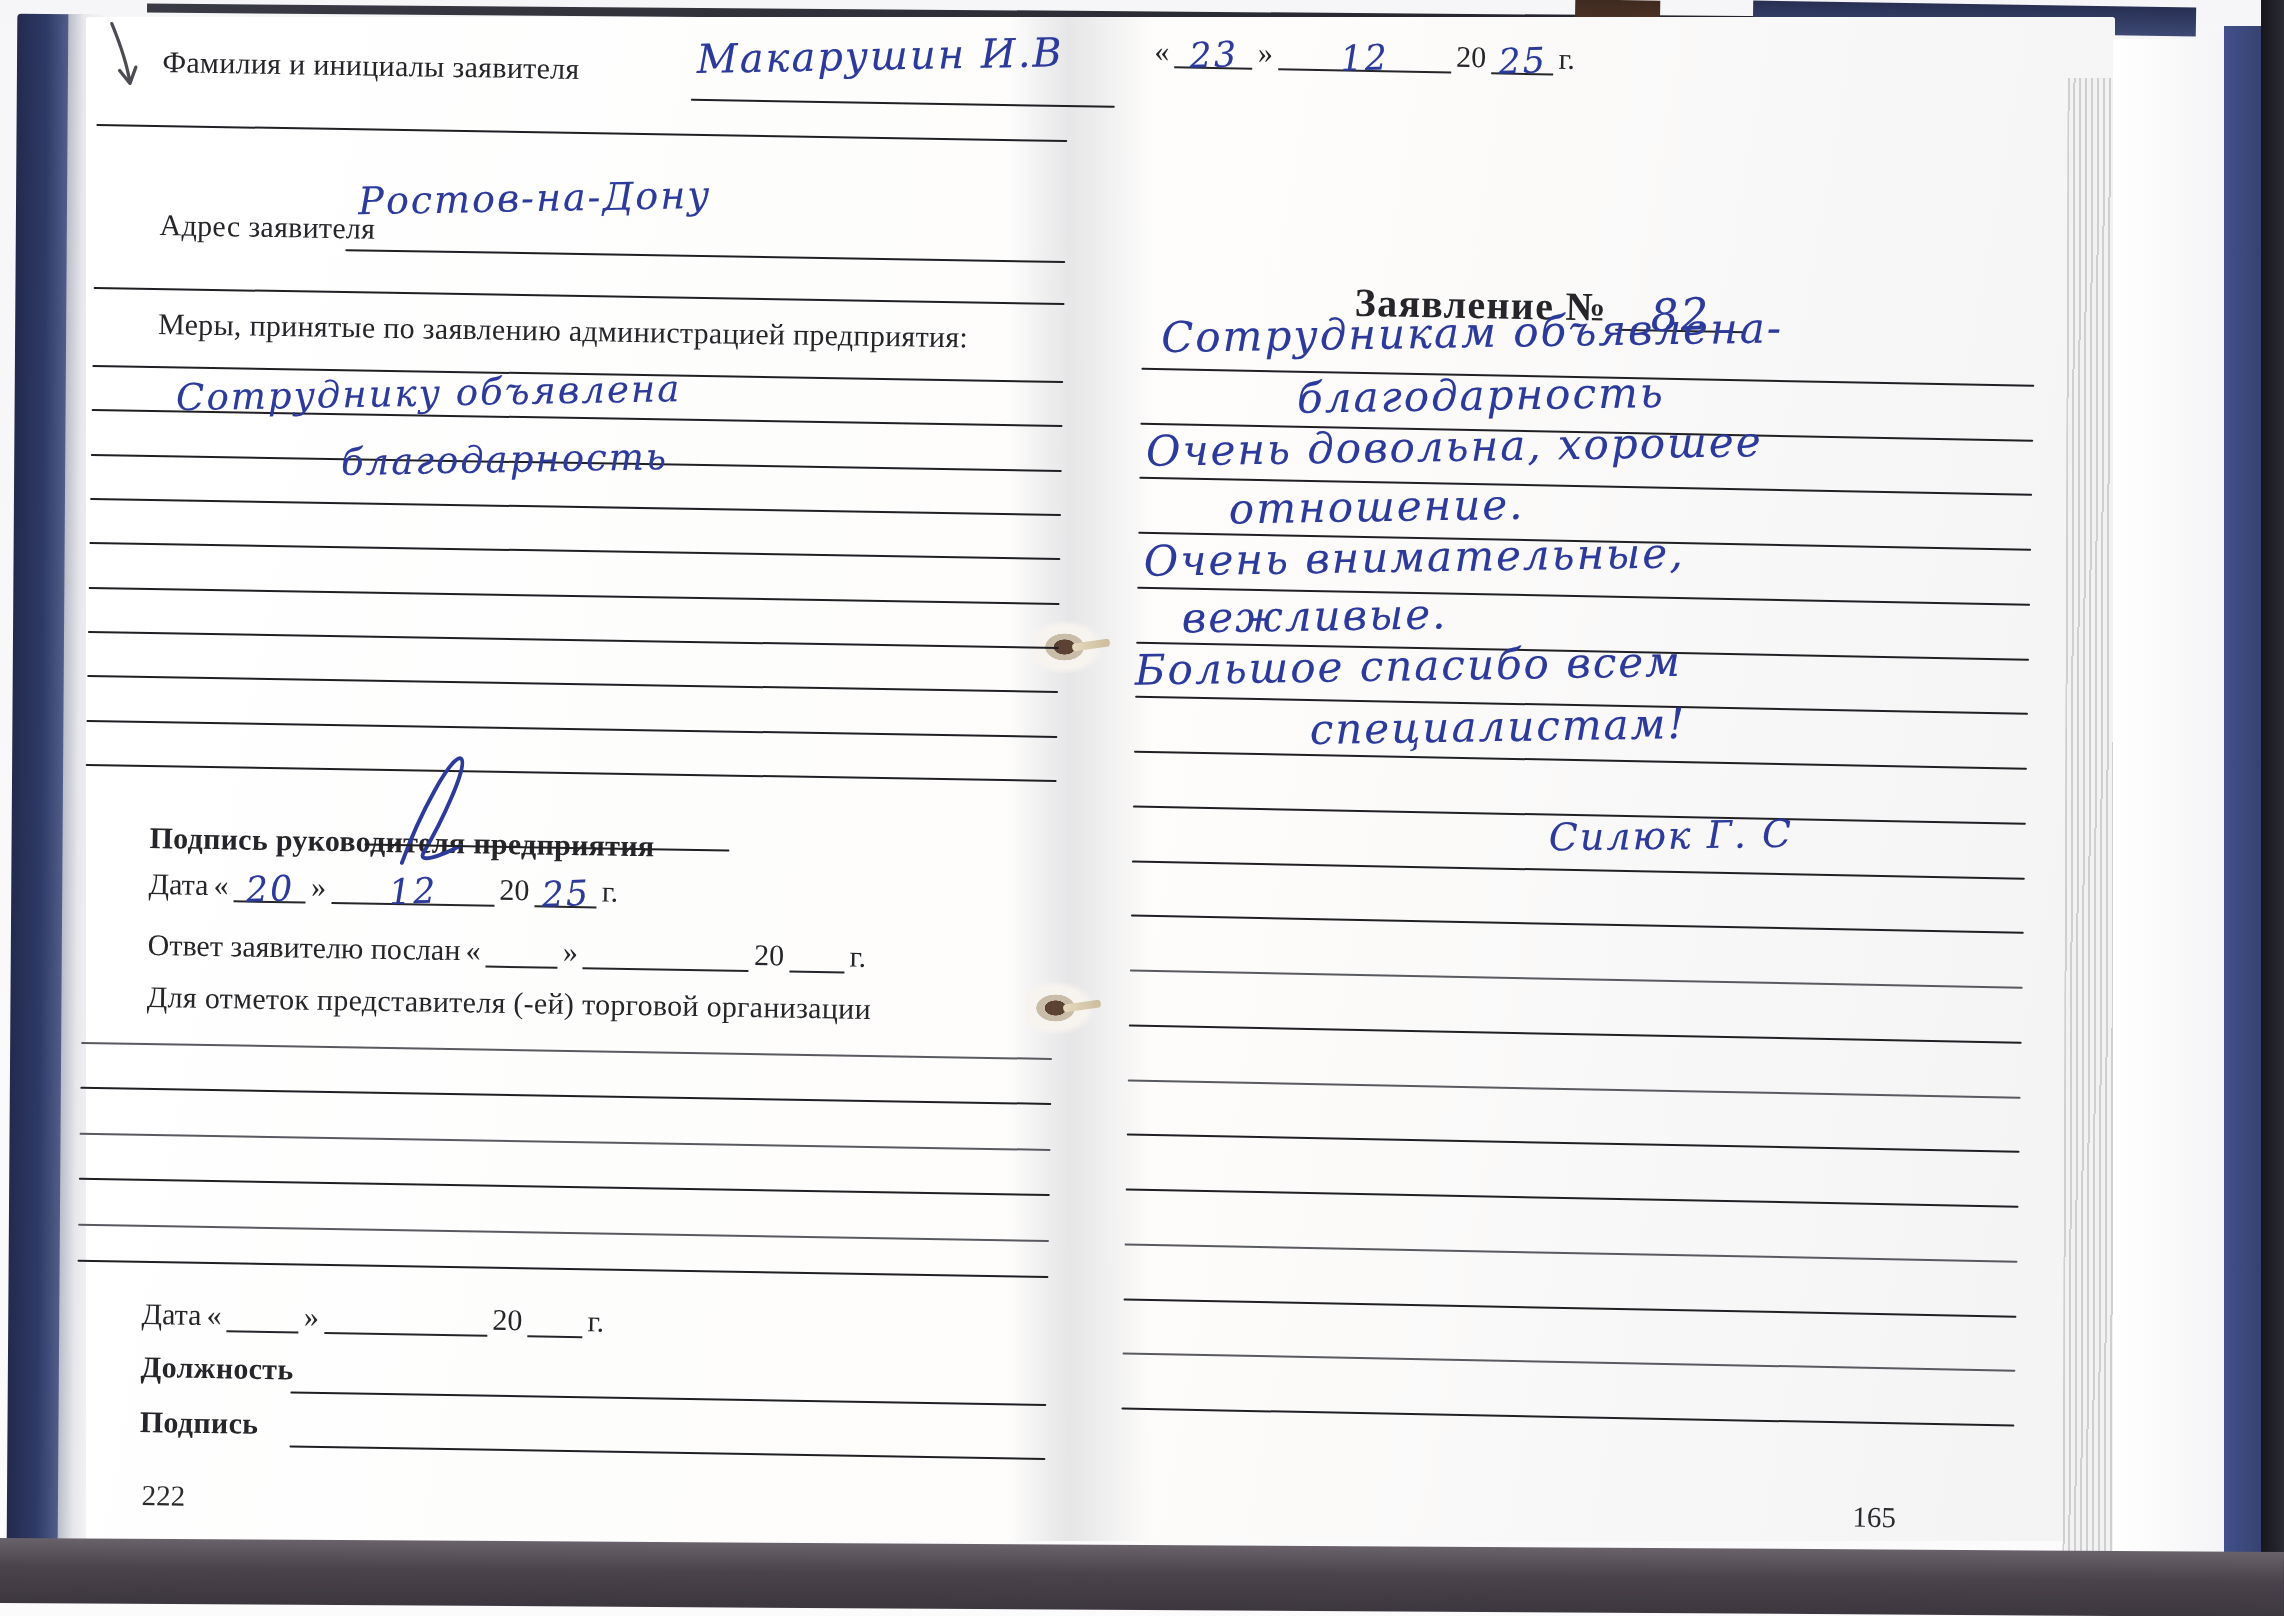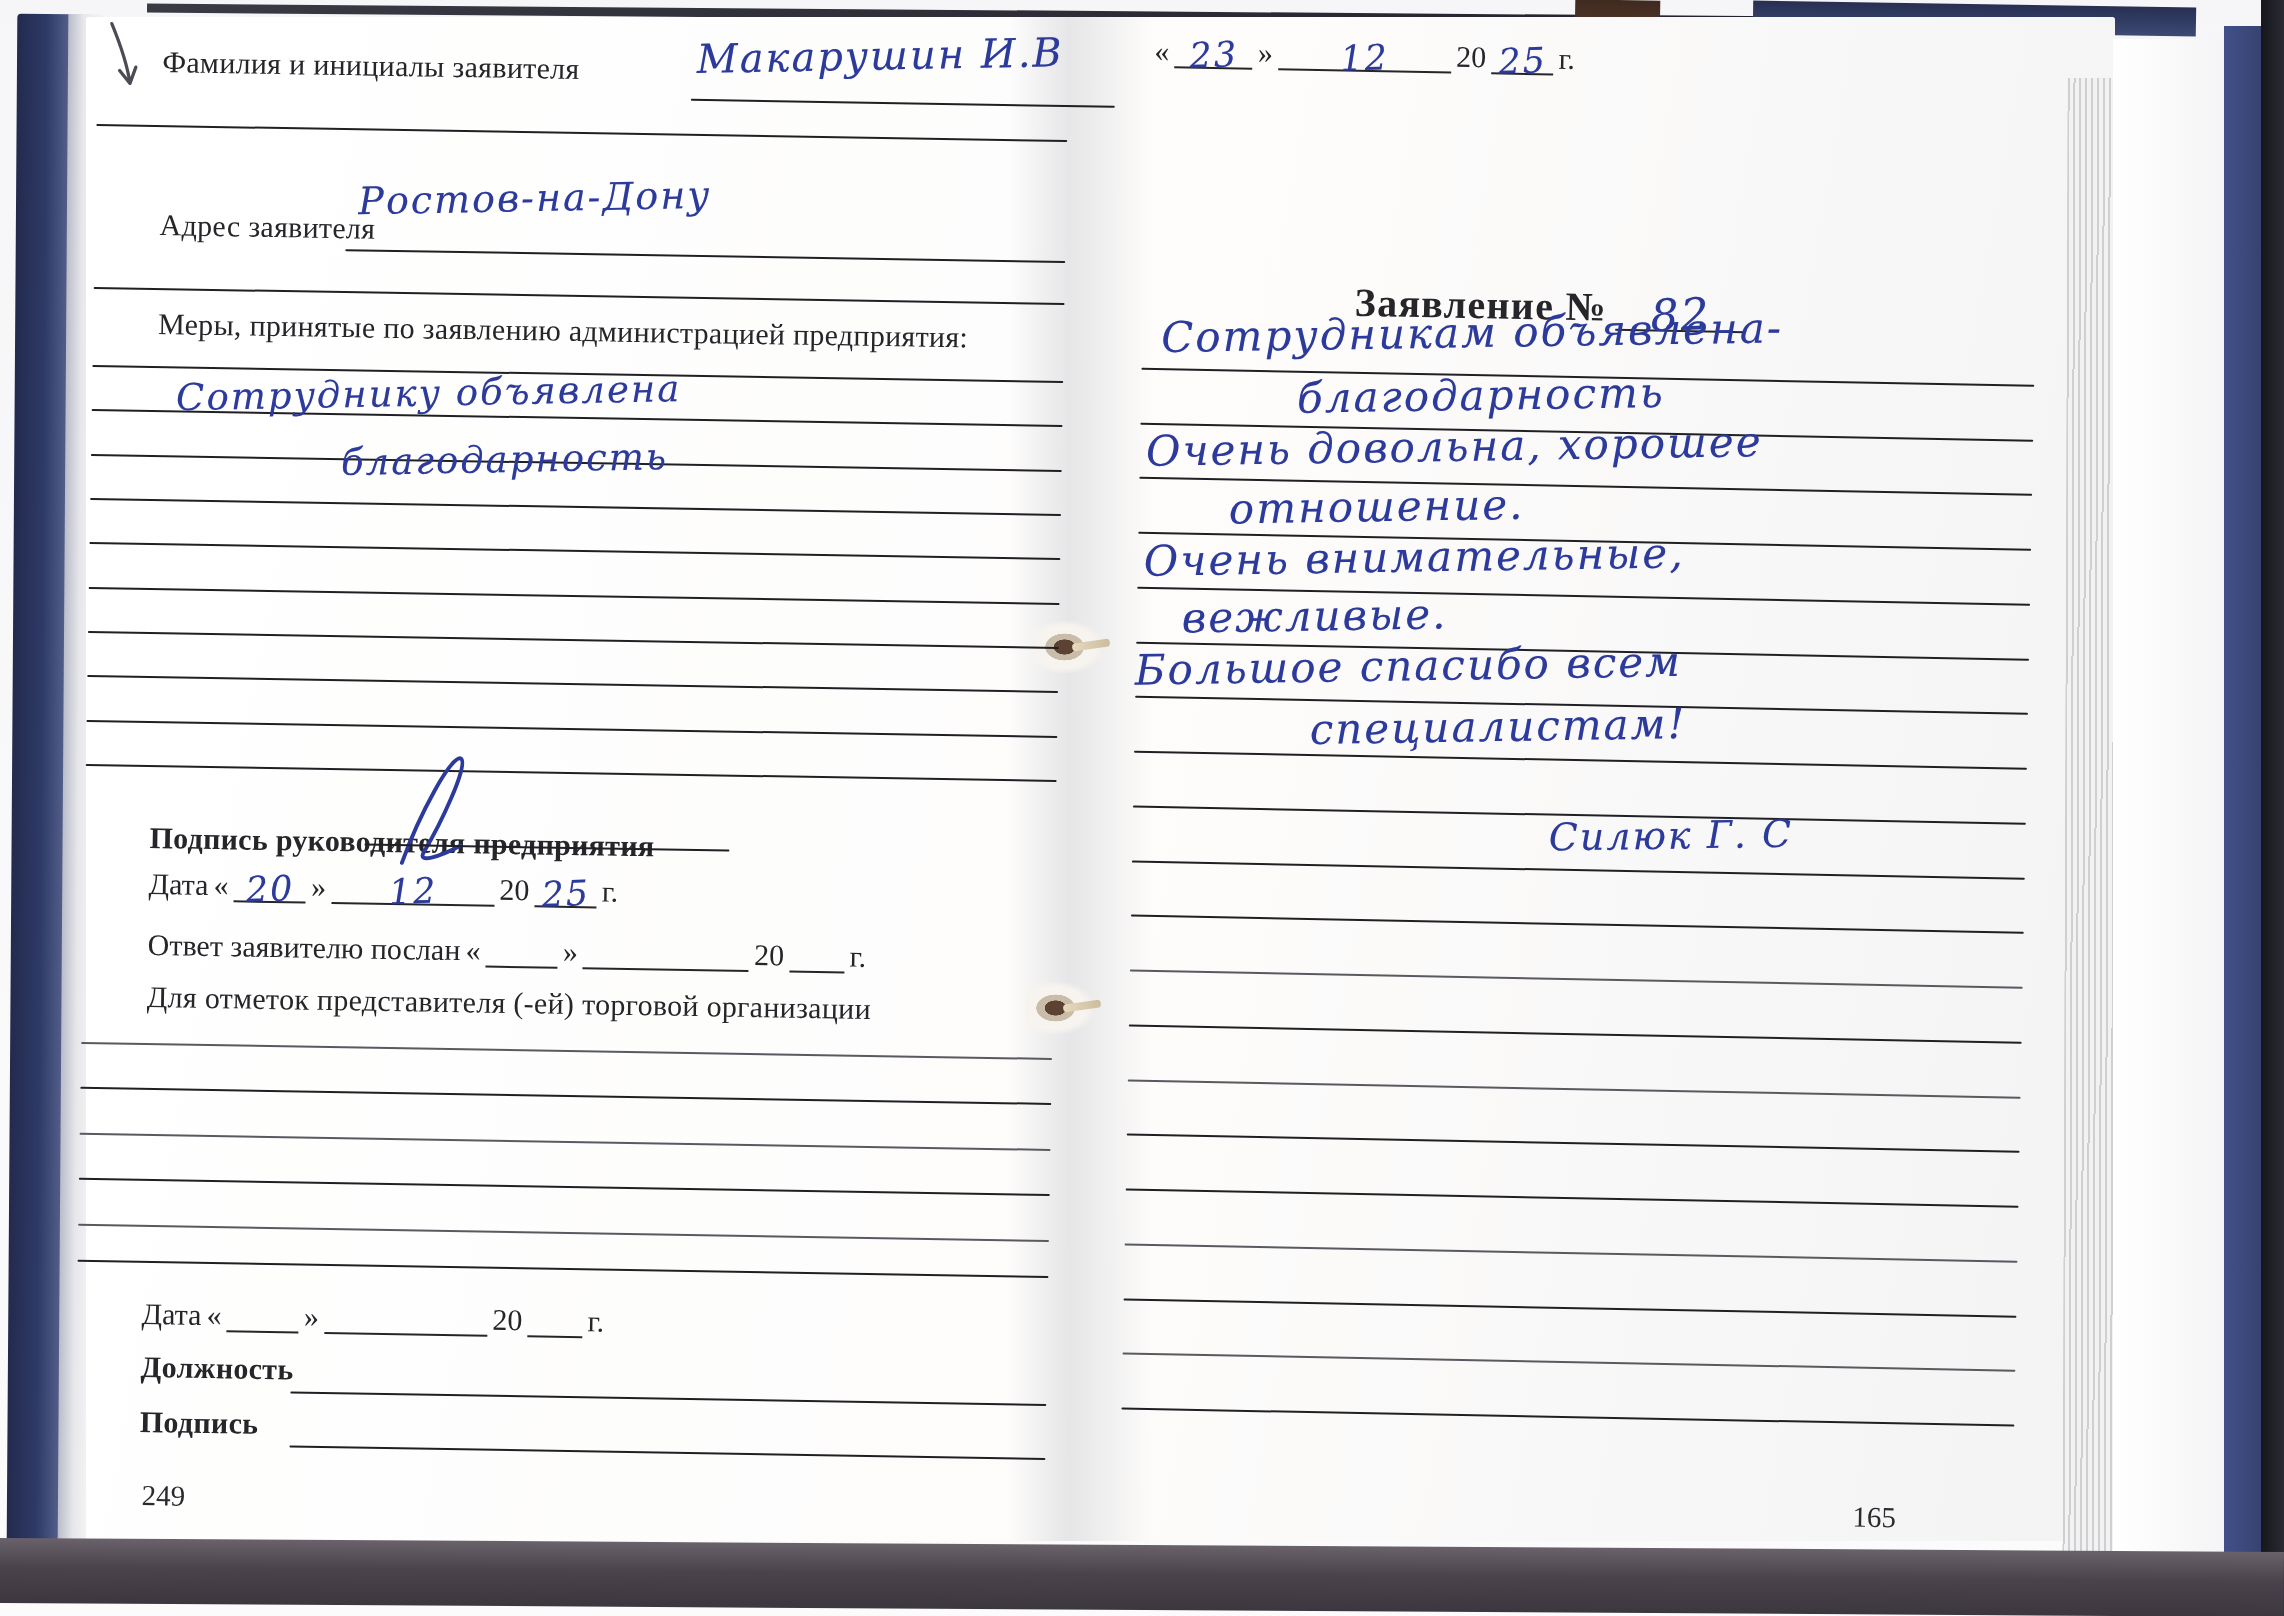--- a/index.html
+++ b/index.html
@@ -192,21 +192,21 @@
       <span class="blank" style="width:55px;"></span>
       <span>г.</span>
     </div>
 
     <div class="lbl bold" style="left:65px;top:1323px;">Должность</div>
     <div class="rule" style="left:215px;top:1362px;width:756px;"></div>
 
     <div class="lbl bold" style="left:65px;top:1378px;">Подпись</div>
     <div class="rule" style="left:215px;top:1416px;width:756px;"></div>
 
-    <div class="pagenum" style="left:68px;top:1452px;">249</div>
+    <div class="pagenum" style="left:68px;top:1452px;">222</div>
   </div>
 
   <div class="content" id="right-content">
 
     <div class="daterow" style="left:46px;top:6.5px;">
       <span>«</span>
       <span class="blank" style="width:78px;">
         <span class="hw">23</span>
       </span>
       <span>»</span>

